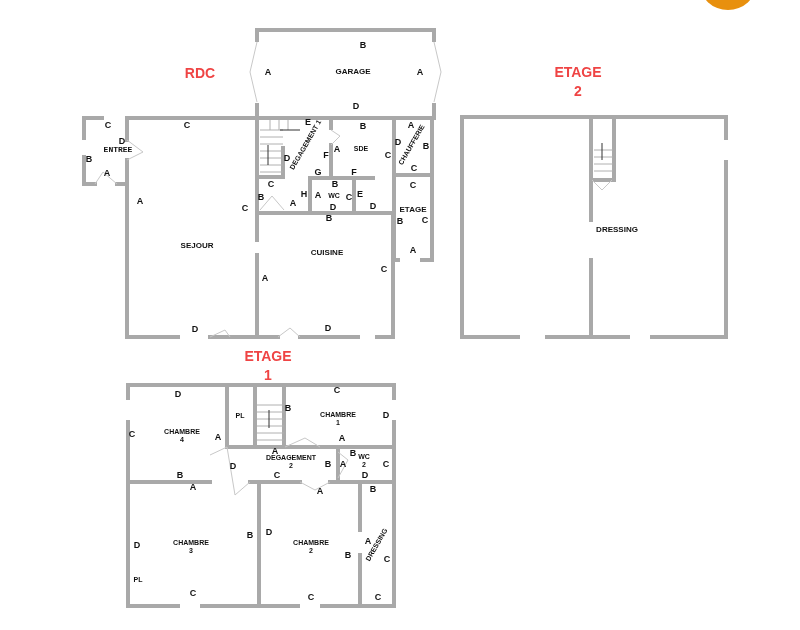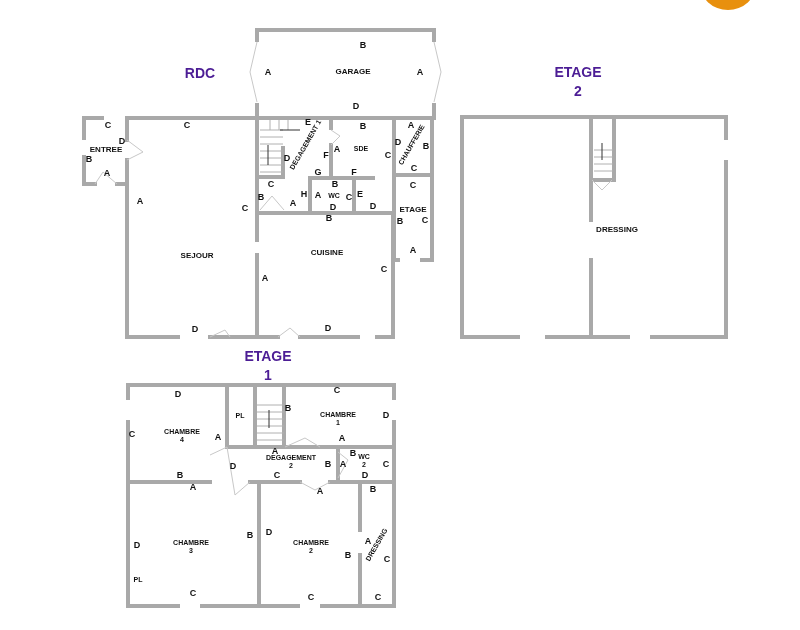--- a/index.html
+++ b/index.html
@@ -1,21 +1,21 @@
 <!DOCTYPE html>
 <html><head>
 <meta charset="utf-8">
 <style>
   html,body{margin:0;padding:0;background:#ffffff;}
   body{width:800px;height:630px;position:relative;overflow:hidden;font-family:"Liberation Sans","DejaVu Sans",sans-serif;}
   #plan{position:absolute;left:0;top:0;}
   .lbl{position:absolute;font-size:9px;font-weight:bold;color:#111;transform:translate(-50%,-50%);white-space:nowrap;line-height:1;}
   .room{position:absolute;font-size:8px;font-weight:bold;color:#111;transform:translate(-50%,-50%);white-space:nowrap;text-align:center;line-height:1.2;}
   .room.sm{font-size:7px;}
-  .title{position:absolute;font-size:14px;font-weight:bold;color:#4c1d95;transform:translate(-50%,-50%);text-align:center;line-height:1.35;white-space:nowrap;}
+  .title{position:absolute;font-size:14px;font-weight:bold;color:#ef4444;transform:translate(-50%,-50%);text-align:center;line-height:1.35;white-space:nowrap;}
   .rot{transform:translate(-50%,-50%) rotate(-60deg);}
   .badge{position:absolute;left:700px;top:-42px;width:56px;height:52px;border-radius:50%;background:#e8900e;}
 </style>
 </head>
 <body>
 
 <div class="badge"></div>
 
 <svg id="plan" width="800" height="630">
   <g stroke="#a9a9a9" stroke-width="4" fill="none" stroke-linecap="square">
@@ -140,22 +140,22 @@
     <line x1="602" y1="143" x2="602" y2="160"></line>
     <line x1="269" y1="410" x2="269" y2="428"></line>
   </g>
 </svg>
 
 <div class="title" style="left:200px;top:73px;">RDC</div>
 <div class="title" style="left:578px;top:82px;"><span>ETAGE</span><br><span>2</span></div>
 <div class="title" style="left:268px;top:366px;"><span>ETAGE</span><br><span>1</span></div>
 
 <div class="room" style="left:353px;top:72px;">GARAGE</div>
-<div class="room" style="left:106px;top:150px;">ENTREE</div>
-<div class="room" style="left:197px;top:256px;">SEJOUR</div>
+<div class="room" style="left:118px;top:150px;font-family:Liberation Mono, monospace;">ENTREE</div>
+<div class="room" style="left:197px;top:246px;">SEJOUR</div>
 <div class="room" style="left:327px;top:253px;">CUISINE</div>
 <div class="room sm rot" style="left:306px;top:145px;">DEGAGEMENT 1</div>
 <div class="room sm" style="left:361px;top:149px;">SDE</div>
 <div class="room sm rot" style="left:412px;top:145px;">CHAUFFERIE</div>
 <div class="room sm" style="left:334px;top:196px;">WC</div>
 <div class="room" style="left:413px;top:210px;">ETAGE</div>
 
 <div class="room" style="left:617px;top:230px;">DRESSING</div>
 
 <div class="room sm" style="left:182px;top:436px;"><span>CHAMBRE</span><br><span>4</span></div>

